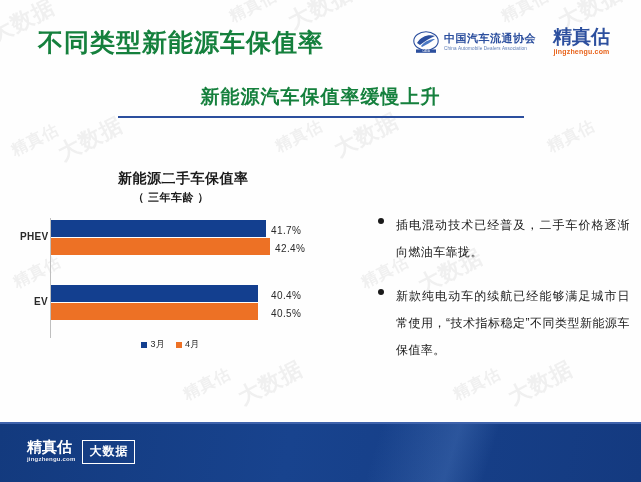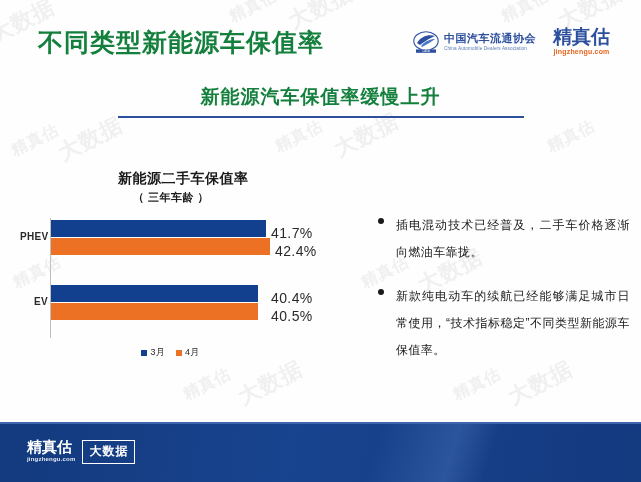--- a/index.html
+++ b/index.html
@@ -170,30 +170,30 @@
   }
   .bar {
     position: absolute;
     left: 31px;
     height: 17px;
   }
   .bar.s0 { background: #133f8f; }
   .bar.s1 { background: #ed7125; }
   .bar-value {
     position: absolute;
-    font-size: 14px;
+    font-size: 10px;
     color: #2a2a2a;
     letter-spacing: .4px;
     white-space: nowrap;
   }
 
   #legend {
     position: absolute;
     left: 0;
-    top: 346px;
+    top: 338px;
     width: 341px;
     display: flex;
     justify-content: center;
     gap: 11px;
     text-align: center;
   }
   .legend-item {
     display: flex;
     align-items: center;
     font-size: 9px;

